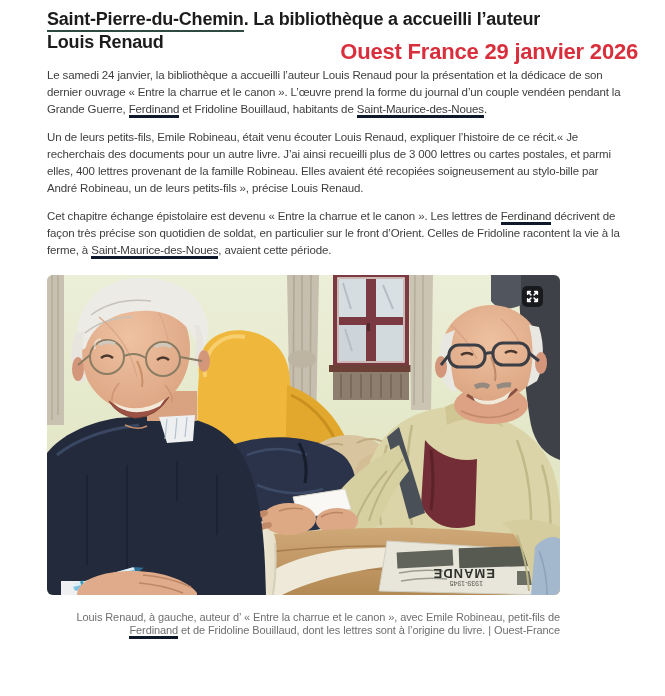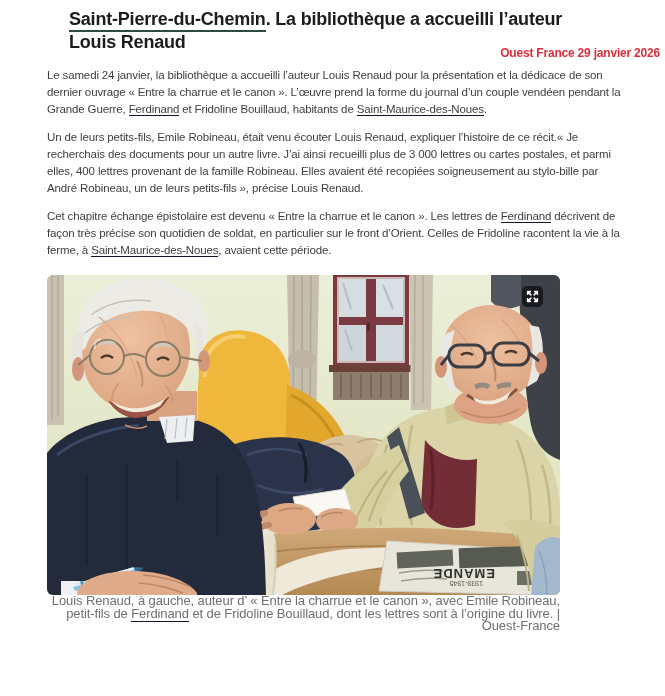--- a/index.html
+++ b/index.html
@@ -5,55 +5,55 @@
   html,body{margin:0;padding:0;background:#ffffff;}
   .page{
     position:relative;
     width:665px;height:696px;
     box-sizing:border-box;
     padding:8px 0 0 47px;
     background:#ffffff;
     font-family:"Liberation Sans","DejaVu Sans",sans-serif;
     overflow:hidden;
   }
-  .header{position:relative;width:591px;margin-left:22px;}
+  .header{position:relative;width:591px;}
   h1.title{
     margin:0;width:496px;
     font-size:18px;line-height:23px;font-weight:700;
     color:#1c1c1c;letter-spacing:-0.2px;
   }
   .title-link{border-bottom:2.5px solid #2e4a42;padding-bottom:1px;cursor:pointer;}
   .dateline{
-    position:absolute;top:38px;right:0;
-    font-size:12px;font-weight:700;color:#d92f3c;
+    position:absolute;top:31px;right:0;
+    font-size:22px;font-weight:700;color:#d92f3c;
     letter-spacing:-0.2px;white-space:nowrap;
   }
   .body-text{width:578px;margin-top:13px;}
   .body-text p{
     margin:0 0 11px 0;
     font-size:11.5px;line-height:17px;letter-spacing:-0.14px;
     color:#3e3e3e;
   }
-  .link{border-bottom:1px solid #0f172a;cursor:pointer;}
+  .link{border-bottom:3px solid #0f172a;cursor:pointer;}
   .photo{
     position:relative;width:513px;height:320px;
     margin-top:16px;border-radius:6px;overflow:hidden;
     background:#dfe3c2;
   }
   .photo svg{display:block;}
   .expand-btn{
     position:absolute;top:11px;right:17px;
     width:21px;height:21px;padding:0;border:none;
     background:rgba(18,19,24,0.85);border-radius:5px;
     display:flex;align-items:center;justify-content:center;
     cursor:pointer;
   }
   figcaption{
-    width:513px;margin-top:0;
-    font-size:13px;line-height:12.5px;color:#6f6f6f;
+    width:513px;margin-top:16px;
+    font-size:11px;line-height:12.5px;color:#6f6f6f;
     text-align:right;letter-spacing:-0.1px;
   }
   figure{margin:0;}
 </style>
 </head>
 <body>
 
 <div class="page">
 
   <div class="header">

